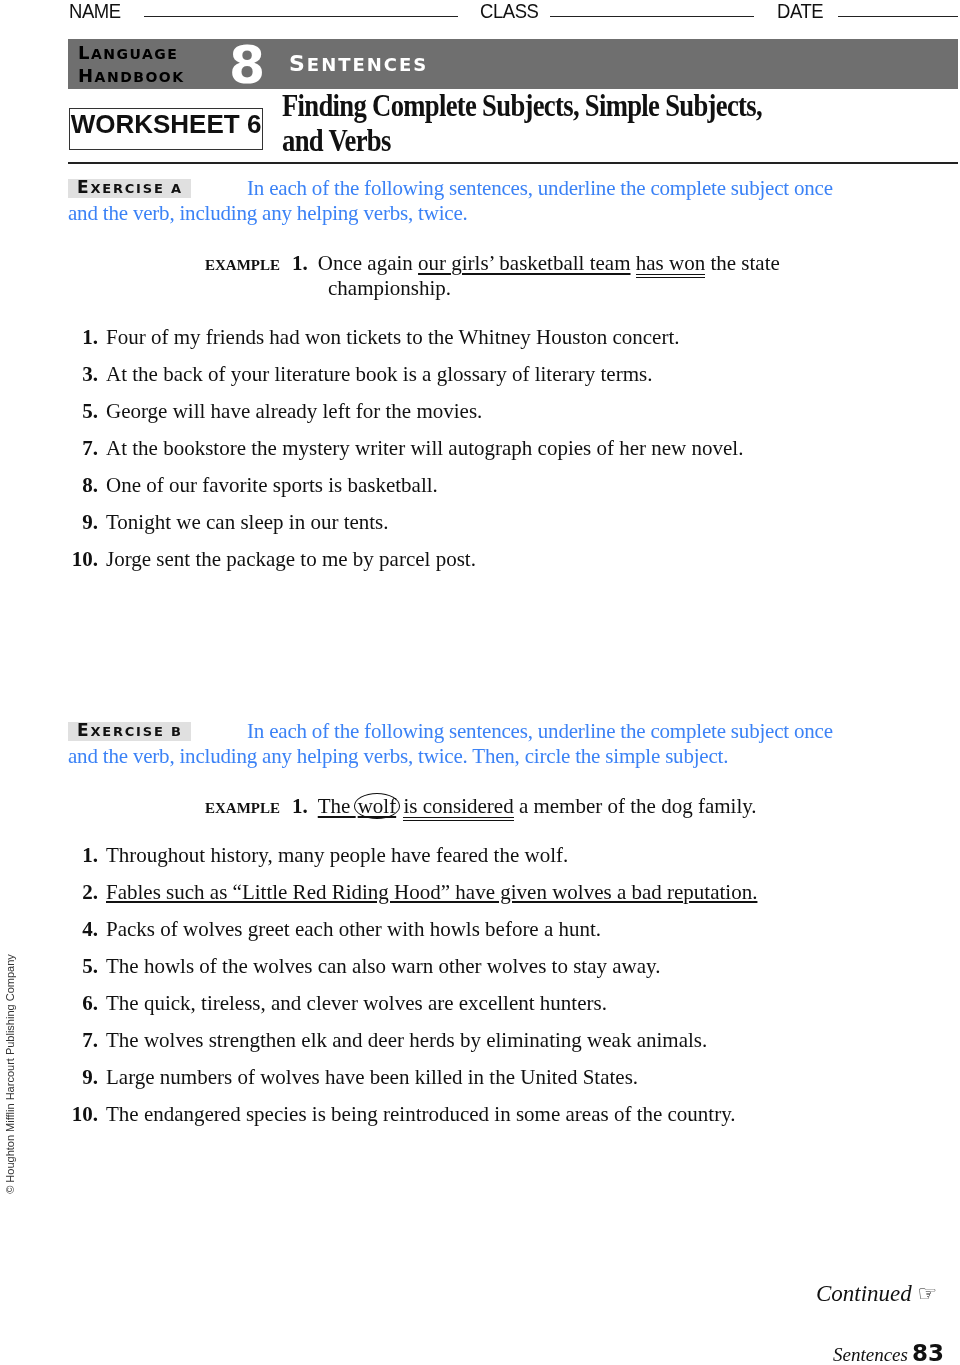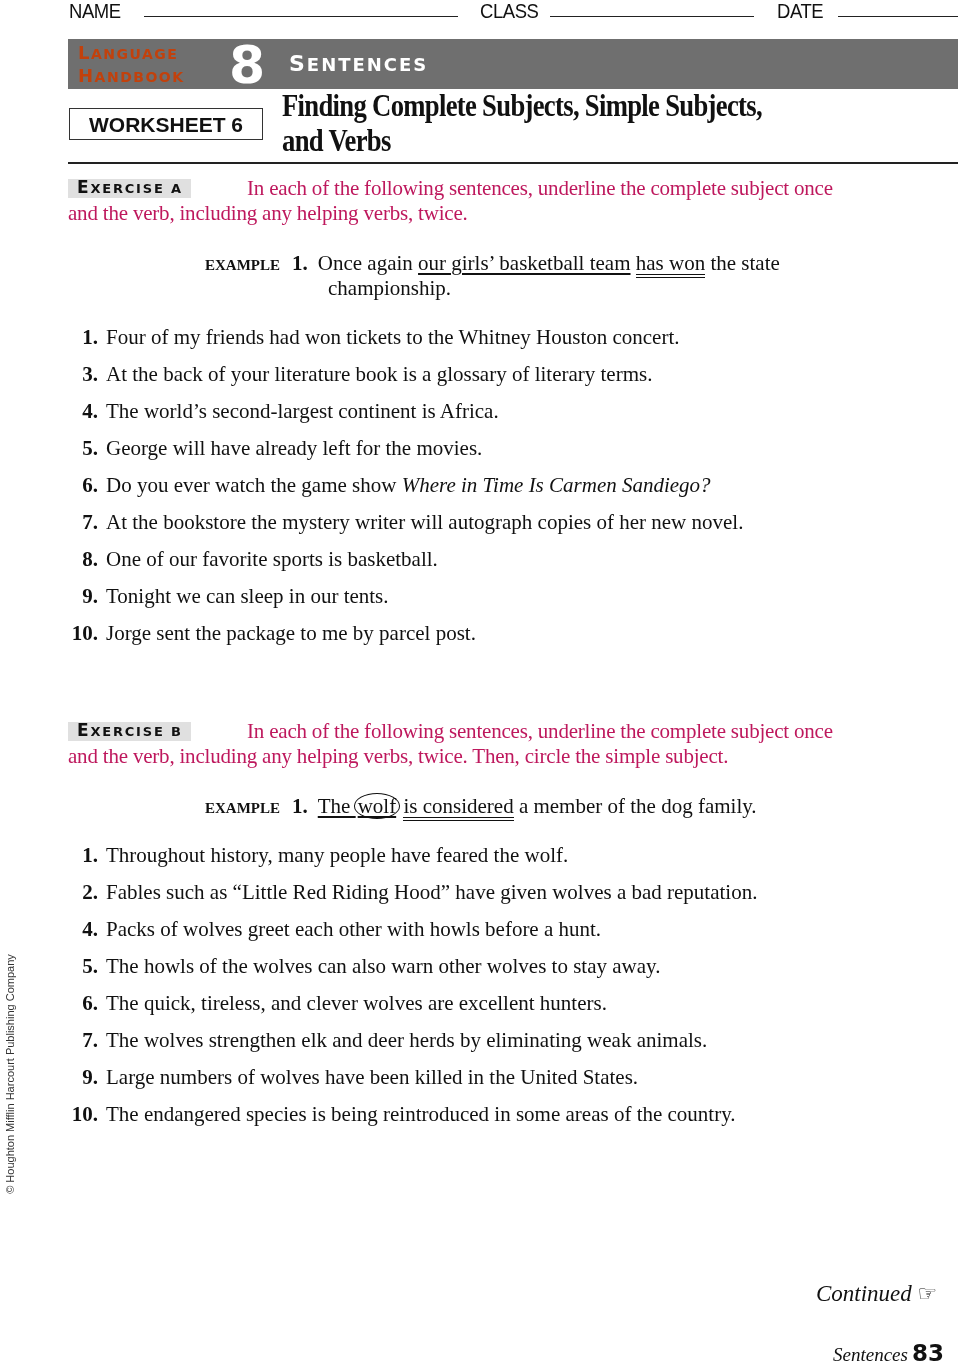--- a/index.html
+++ b/index.html
@@ -14,57 +14,57 @@
     font-family: "Liberation Sans", "DejaVu Sans", sans-serif;
     font-size: 21px; letter-spacing: -0.5px; color: #111; top: -1px; line-height: 24px;
     transform: scaleX(0.88); transform-origin: left center;
   }
   .field-line { height: 0; border-top: 1.5px solid #222; top: 16px; }
 
   
   .band { left: 68px; top: 39px; width: 890px; height: 50px; background: #6f6f6f; }
   .band-small-caps {
     font-family: "DejaVu Sans", "Liberation Sans", sans-serif; font-weight: bold;
-    color: #c2410c; font-size: 14px; letter-spacing: 1.5px; line-height: 22px;
+    color: #000000; font-size: 14px; letter-spacing: 1.5px; line-height: 22px;
   }
   .band-small-caps .big { font-size: 18px; }
   .band-num {
     font-family: "DejaVu Sans", "Liberation Sans", sans-serif; font-weight: bold;
     color: #fff; font-size: 52px; line-height: 50px;
   }
   .band-title {
     font-family: "DejaVu Sans", "Liberation Sans", sans-serif; font-weight: bold;
     color: #fff; font-size: 18px; letter-spacing: 2px;
   }
   .band-title .big { font-size: 22px; }
 
   .ws-box {
-    left: 69px; top: 108px; width: 194px; height: 32px;
+    left: 69px; top: 108px; width: 194px; height: 42px;
     border: 1.5px solid #333; box-sizing: border-box;
     font-family: "Liberation Sans", "DejaVu Sans", sans-serif; font-weight: bold;
-    font-size: 21px; text-align: center; line-height: 31px;
+    font-size: 26px; text-align: center; line-height: 31px;
   }
   .ws-title {
     left: 282px; top: 88px; width: 660px;
     font-family: "Liberation Serif", "DejaVu Serif", serif; font-weight: bold;
     font-size: 31px; line-height: 35px; letter-spacing: -0.8px;
     transform: scaleX(0.86); transform-origin: left top;
   }
   .rule { left: 68px; top: 162px; width: 890px; border-top: 2px solid #222; }
 
   
   .ex-badge {
     background: #e0e0e0;
     font-family: "DejaVu Sans", "Liberation Sans", sans-serif; font-weight: bold;
     font-size: 13px; letter-spacing: 1.8px; color: #111;
     padding: 2px 8px 2px 9px; line-height: 20px;
   }
   .ex-badge .big { font-size: 17px; }
   .instr {
-    font-size: 21px; line-height: 25px; color: #be185d; letter-spacing: -0.2px;
+    font-size: 21px; line-height: 25px; color: #3b82f6; letter-spacing: -0.2px;
   }
   .example-lbl {
     font-family: "Liberation Serif", "DejaVu Serif", serif; font-weight: bold;
     font-size: 15px; letter-spacing: 0px;
   }
   .ex-num { font-weight: bold; font-size: 21px; }
   .ex-text { font-size: 21px; line-height: 25px; }
   .u1 { text-decoration: underline; text-underline-offset: 3px; text-decoration-thickness: 1.5px; }
   .u2 { border-bottom: 4px double #111; line-height: 21px; display: inline-block; }
   .circled { border: 1.5px solid #111; border-radius: 50%; padding: 0 3px; margin: 0 -2px; }
@@ -122,44 +122,42 @@
 <div class="abs" style="left:205px; top:251px; white-space:nowrap;">
   <span class="example-lbl">EXAMPLE</span>
   <span class="ex-num" style="margin-left:8px;">1.</span>
   <span class="ex-text" style="margin-left:6px;"><span>Once again </span><span class="u1">our girls’ basketball team</span><span> </span><span class="u2">has won</span><span> the state</span></span>
 </div>
 <div class="abs ex-text" style="left:328px; top:276px;">championship.</div>
 
 <div id="list-a" class="abs" style="left:60px; top:325px;">
     <div class="item" style="height: 37px;"><span class="num">1.</span><span>Four of my friends had won tickets to the Whitney Houston concert.</span></div>
     <div class="item" style="height: 37px;"><span class="num">3.</span><span>At the back of your literature book is a glossary of literary terms.</span></div>
-    <div class="item" style="height: 37px;"><span class="num">4.</span><span>The world’s second-largest continent is Africa.</span></div>
     <div class="item" style="height: 37px;"><span class="num">5.</span><span>George will have already left for the movies.</span></div>
-    <div class="item" style="height: 37px;"><span class="num">6.</span><span>Do you ever watch the game show </span><i>Where in Time Is Carmen Sandiego?</i></div>
     <div class="item" style="height: 37px;"><span class="num">7.</span><span>At the bookstore the mystery writer will autograph copies of her new novel.</span></div>
     <div class="item" style="height: 37px;"><span class="num">8.</span><span>One of our favorite sports is basketball.</span></div>
     <div class="item" style="height: 37px;"><span class="num">9.</span><span>Tonight we can sleep in our tents.</span></div>
     <div class="item" style="height: 37px;"><span class="num">10.</span><span>Jorge sent the package to me by parcel post.</span></div>
   </div>
 
 <div class="abs" style="left:68px; top:720px;">
   <span class="ex-badge"><span class="big">E</span><span>XERCISE B</span></span>
 </div>
 <div class="abs instr" style="left:247px; top:719px; white-space:nowrap;">In each of the following sentences, underline the complete subject once</div>
 <div class="abs instr" style="left:68px; top:744px; white-space:nowrap;">and the verb, including any helping verbs, twice. Then, circle the simple subject.</div>
 
 <div class="abs" style="left:205px; top:794px; white-space:nowrap;text-align:center;">
   <span class="example-lbl">EXAMPLE</span>
   <span class="ex-num" style="margin-left:8px;">1.</span>
   <span class="ex-text" style="margin-left:6px;"><span class="u1"><span>The </span><span class="circled">wolf</span></span> <span class="u2">is considered</span><span> a member of the dog family.</span></span>
 </div>
 
 <div id="list-b" class="abs" style="left:60px; top:843px;">
     <div class="item" style="height: 37px;"><span class="num">1.</span><span>Throughout history, many people have feared the wolf.</span></div>
-    <div class="item" style="height: 37px;"><span class="num">2.</span><span>Fables such as “Little Red Riding Hood” have given wolves a bad reputation.</span></div>
+    <div class="item" style="height: 37px; text-decoration: underline;"><span class="num">2.</span><span>Fables such as “Little Red Riding Hood” have given wolves a bad reputation.</span></div>
     <div class="item" style="height: 37px;"><span class="num">4.</span><span>Packs of wolves greet each other with howls before a hunt.</span></div>
     <div class="item" style="height: 37px;"><span class="num">5.</span><span>The howls of the wolves can also warn other wolves to stay away.</span></div>
     <div class="item" style="height: 37px;"><span class="num">6.</span><span>The quick, tireless, and clever wolves are excellent hunters.</span></div>
     <div class="item" style="height: 37px;"><span class="num">7.</span><span>The wolves strengthen elk and deer herds by eliminating weak animals.</span></div>
     <div class="item" style="height: 37px;"><span class="num">9.</span><span>Large numbers of wolves have been killed in the United States.</span></div>
     <div class="item" style="height: 37px;"><span class="num">10.</span><span>The endangered species is being reintroduced in some areas of the country.</span></div>
   </div>
 
 <div class="abs footer-cont" style="left:816px; top:1281px;">
   <span>Continued</span> <span class="hand-icon">☞</span>

